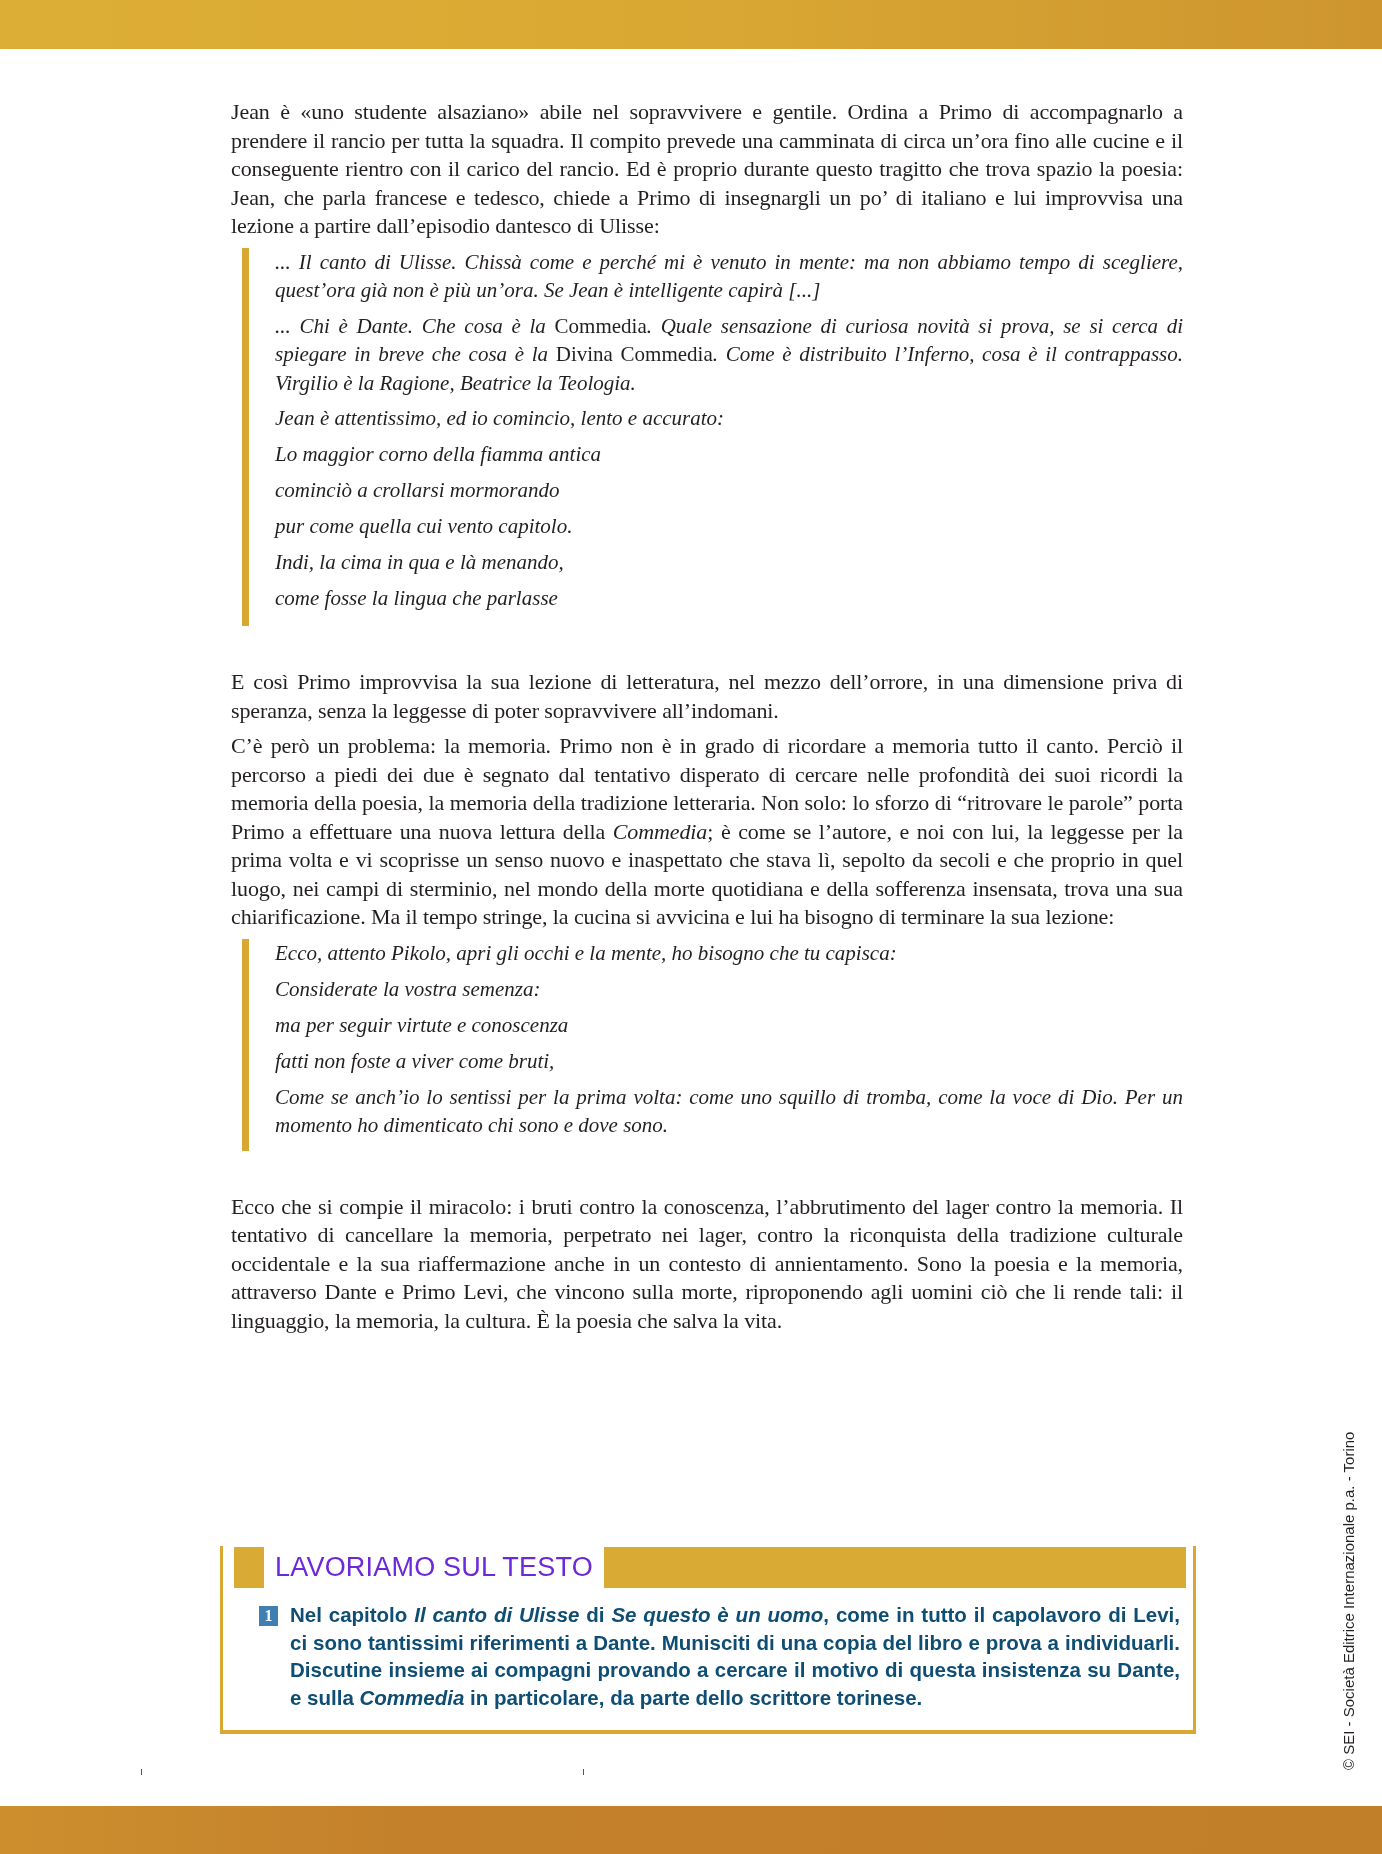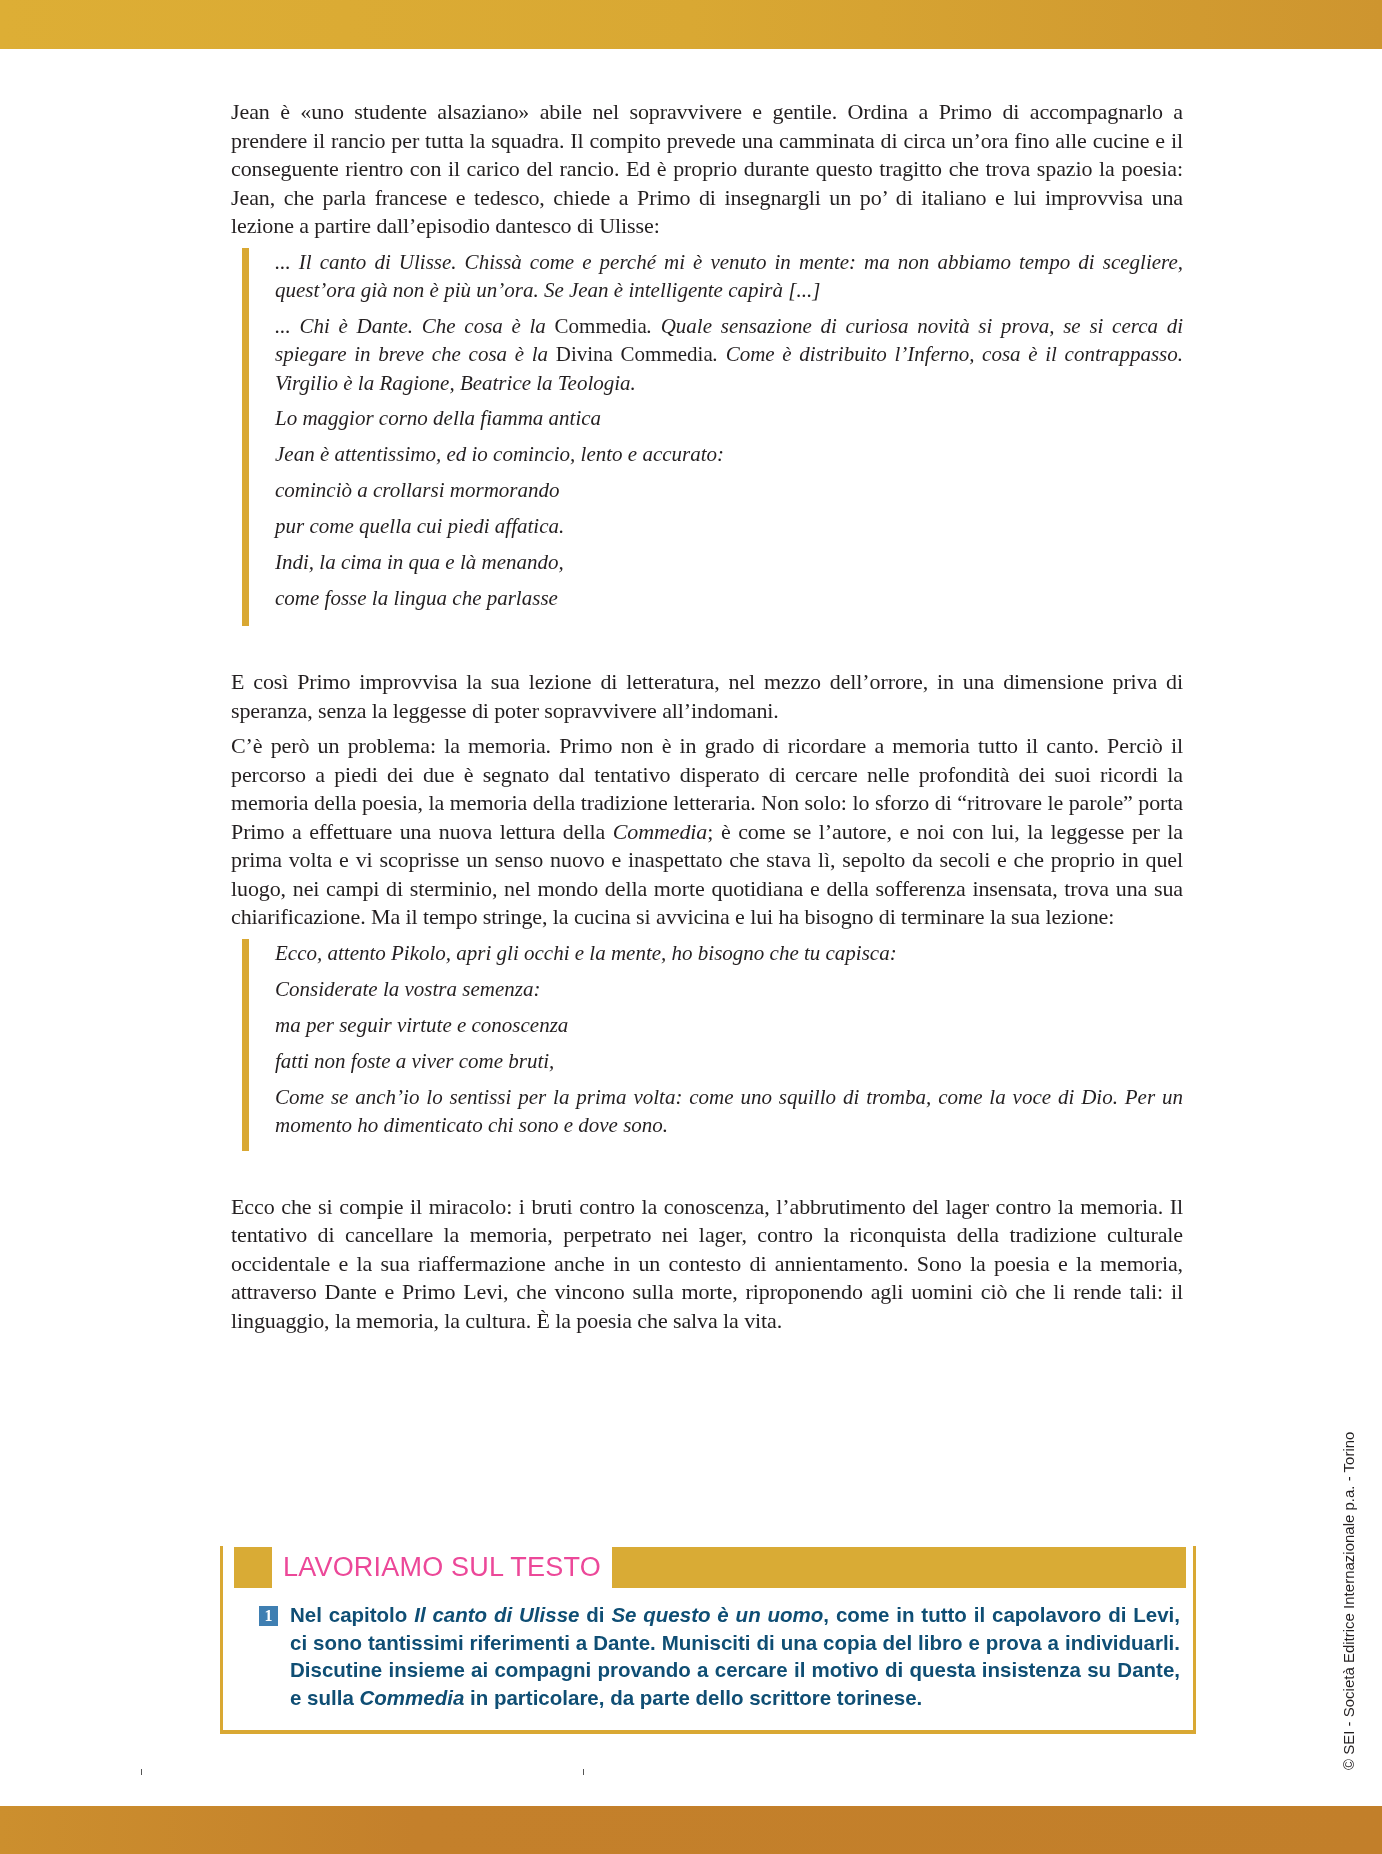--- a/index.html
+++ b/index.html
@@ -40,24 +40,24 @@
   .gap2 { height: 42px; }
   .exbox {
     position: absolute; left: 220px; top: 1546px; width: 970px; height: 184px;
     border-left: 3px solid #d9a833; border-right: 3px solid #d9a833; border-bottom: 4px solid #d9a833;
   }
   .exbar {
     position: absolute; left: 11px; top: 1px; width: 952px; height: 41px;
     background: #d9ab35;
   }
   .extitle {
-    position: absolute; left: 38px; top: 0; height: 41px; padding: 0 11px;
+    position: absolute; left: 30px; top: 0; height: 41px; padding: 0 11px;
     background: #ffffff;
     font-family: "Liberation Sans", sans-serif; font-size: 27px; line-height: 41px;
-    color: #ec4899; letter-spacing: 0.2px;
+    color: #6d28d9; letter-spacing: 0.2px;
   }
   .exitem {
     position: absolute; left: 37px; top: 55px; width: 920px;
     font-family: "Liberation Sans", sans-serif; font-weight: bold;
     font-size: 20.5px; line-height: 27.5px; color: #0f4e74;
   }
   .badge {
     position: absolute; left: -1px; top: 5px; width: 19px; height: 20px;
     background: #3f7fb2; color: #ffffff; font-size: 16px; line-height: 20px;
     text-align: center; font-family: "Liberation Serif", serif; font-weight: bold;
@@ -76,24 +76,24 @@
 <body>
 
 <div class="top-band"></div>
 
 <div class="content">
   <p class="para">Jean è «uno studente alsaziano» abile nel sopravvivere e gentile. Ordina a Primo di accompagnarlo a prendere il rancio per tutta la squadra. Il compito prevede una camminata di circa un’ora fino alle cucine e il conseguente rientro con il carico del rancio. Ed è proprio durante questo tragitto che trova spazio la poesia: Jean, che parla francese e tedesco, chiede a Primo di insegnargli un po’ di italiano e lui improvvisa una lezione a partire dall’episodio dantesco di Ulisse:</p>
 
   <div class="quote q1">
     <p>... Il canto di Ulisse. Chissà come e perché mi è venuto in mente: ma non abbiamo tempo di scegliere, quest’ora già non è più un’ora. Se Jean è intelligente capirà [...]</p>
     <p><span>... Chi è Dante. Che cosa è la </span><span class="roman">Commedia</span><span>. Quale sensazione di curiosa novità si prova, se si cerca di spiegare in breve che cosa è la </span><span class="roman">Divina Commedia</span><span>. Come è distribuito l’Inferno, cosa è il contrappasso. Virgilio è la Ragione, Beatrice la Teologia.</span></p>
+    <p class="verse">Jean è attentissimo, ed io comincio, lento e accurato:</p>
     <p class="verse">Lo maggior corno della fiamma antica</p>
-    <p class="verse">Jean è attentissimo, ed io comincio, lento e accurato:</p>
     <p class="verse">cominciò a crollarsi mormorando</p>
-    <p class="verse">pur come quella cui piedi affatica.</p>
+    <p class="verse">pur come quella cui vento capitolo.</p>
     <p class="verse">Indi, la cima in qua e là menando,</p>
     <p class="verse">come fosse la lingua che parlasse</p>
   </div>
 
   <div class="gap1"></div>
 
   <p class="para">E così Primo improvvisa la sua lezione di letteratura, nel mezzo dell’orrore, in una dimensione priva di speranza, senza la leggesse di poter sopravvivere all’indomani.</p>
   <p class="para"><span>C’è però un problema: la memoria. Primo non è in grado di ricordare a memoria tutto il canto. Perciò il percorso a piedi dei due è segnato dal tentativo disperato di cercare nelle profondità dei suoi ricordi la memoria della poesia, la memoria della tradizione letteraria. Non solo: lo sforzo di “ritrovare le parole” porta Primo a effettuare una nuova lettura della </span><i>Commedia</i><span>; è come se l’autore, e noi con lui, la leggesse per la prima volta e vi scoprisse un senso nuovo e inaspettato che stava lì, sepolto da secoli e che proprio in quel luogo, nei campi di sterminio, nel mondo della morte quotidiana e della sofferenza insensata, trova una sua chiarificazione. Ma il tempo stringe, la cucina si avvicina e lui ha bisogno di terminare la sua lezione:</span></p>
 
   <div class="quote q2">

